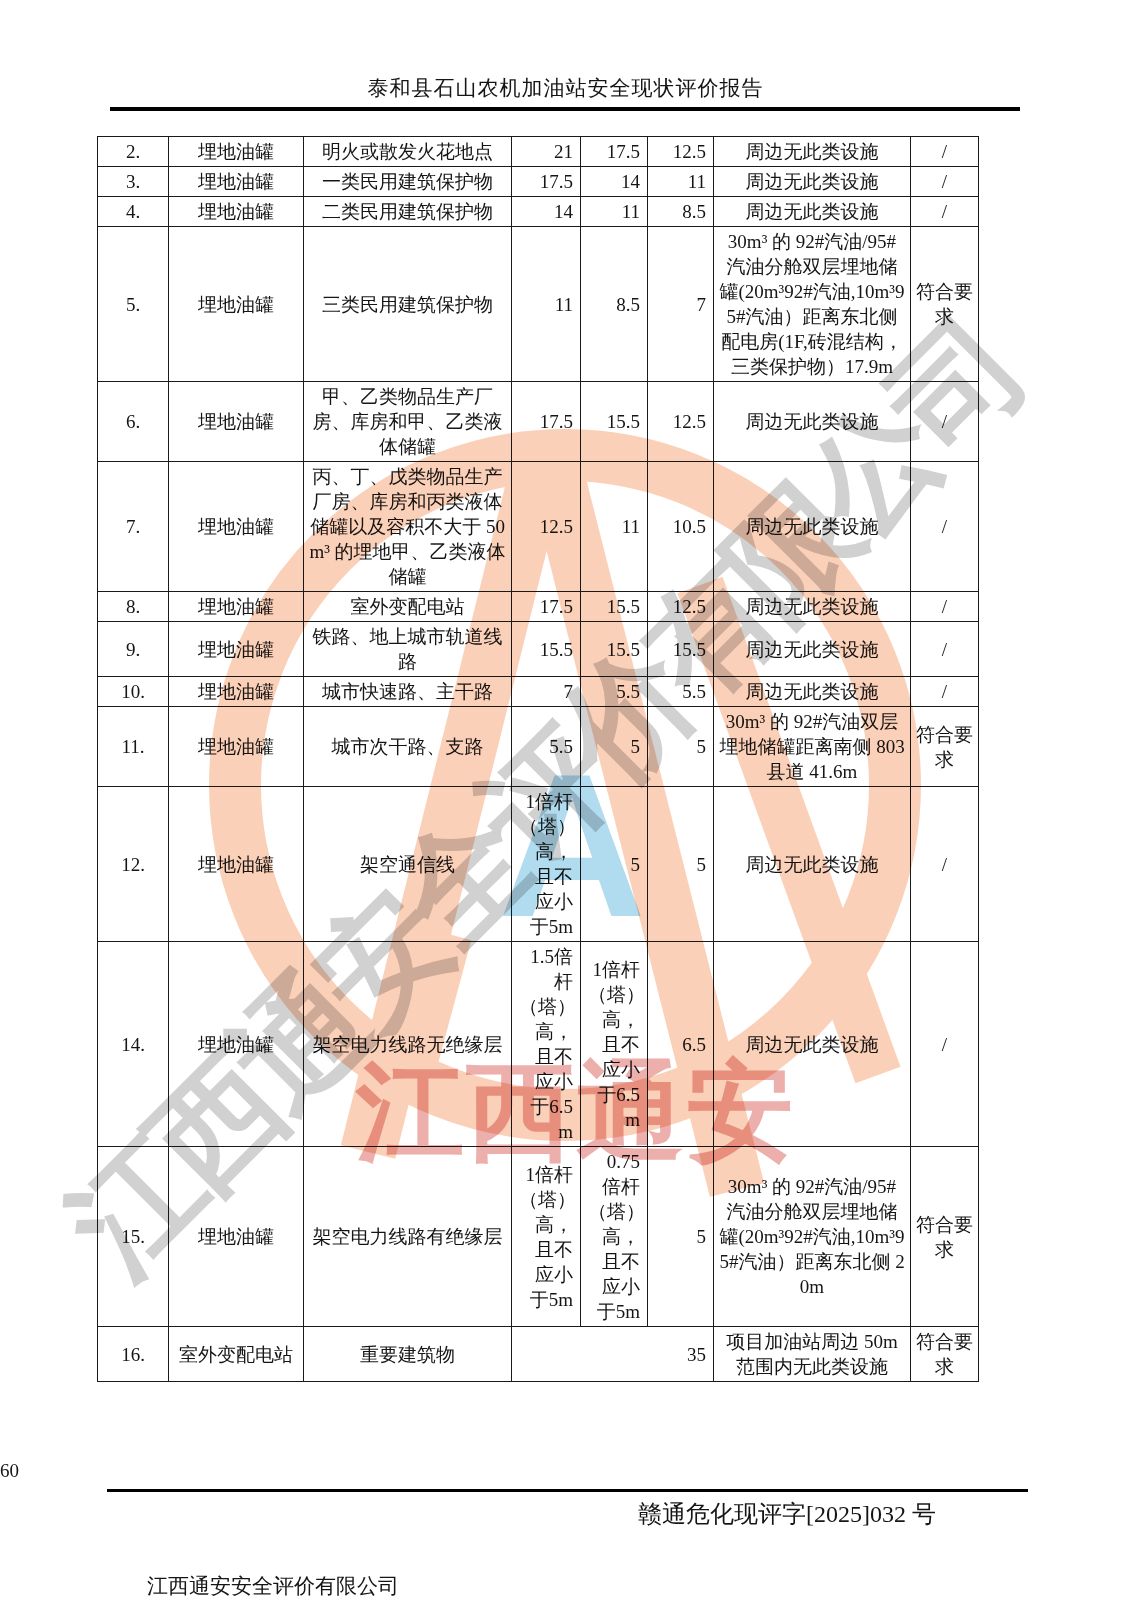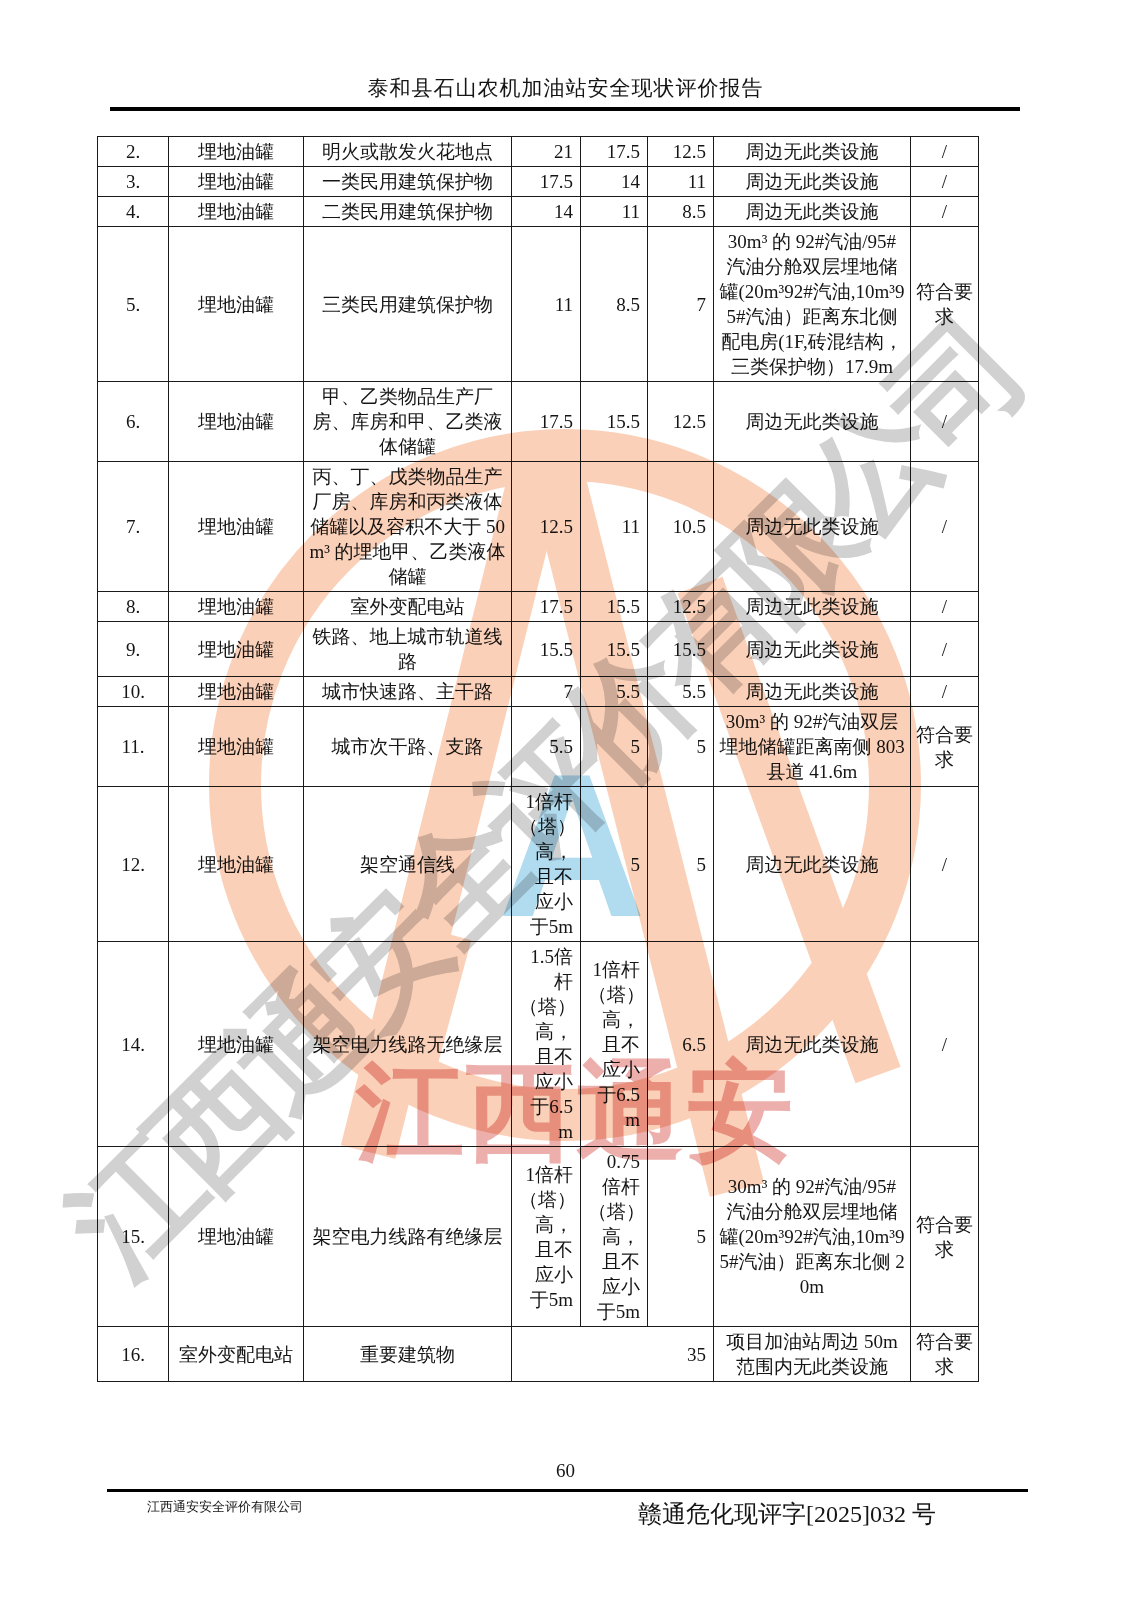--- a/index.html
+++ b/index.html
@@ -28,28 +28,28 @@
     text-align:center; vertical-align:middle;
     font-size:19px; line-height:25px;
     padding:2px 3px;
     word-break:break-all;
   }
   table.main td.cell-d { padding:2px 7px;text-align:right; }
   table.main td.cell-status { padding:2px 5px; }
   
   .page-number {
     position:absolute; top:1460px; left:0; width:1131px;
-    text-align:center; font-size:19px;
+    font-size:19px;
   }
   .footer-rule {
     position:absolute; top:1489px; left:107px; width:921px; height:3px;
     background:#000;
   }
   .footer-left {
-    position:absolute; top:1498px; left:147px; font-size:13px;text-align:center;
+    position:absolute; top:1572px; left:147px; font-size:21px;text-align:center;
   }
   .footer-right {
     position:absolute; top:1498px; right:195px; font-size:24px;
   }
   
   .wm { position:absolute; pointer-events:none; mix-blend-mode:multiply; z-index:3; }
   #wm-logo { left:0; top:0; opacity:0.5; }
   #wm-gray {
     left:545px; top:800px;
     transform:translate(-50%,-50%) rotate(-45deg);

